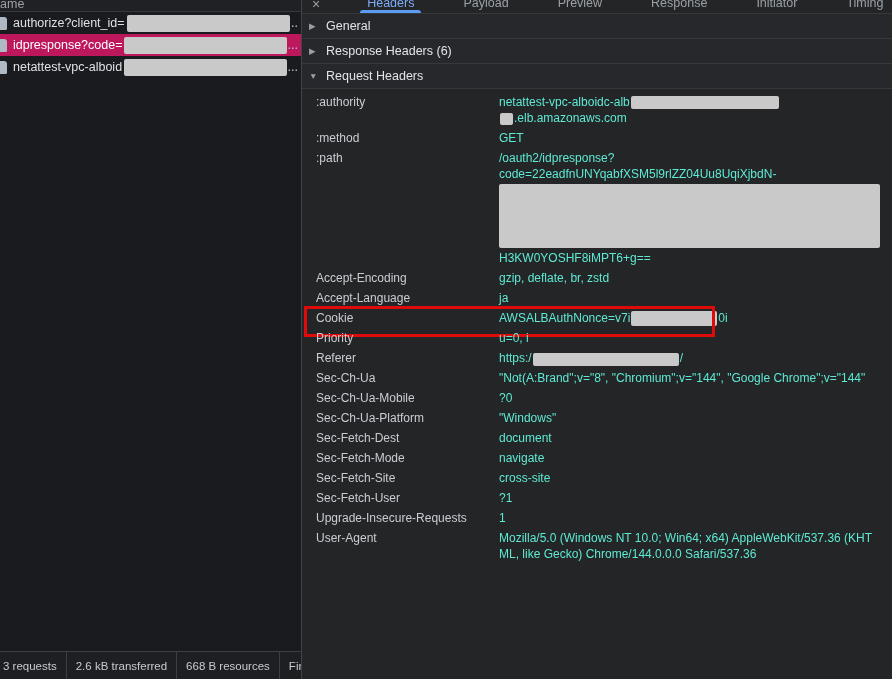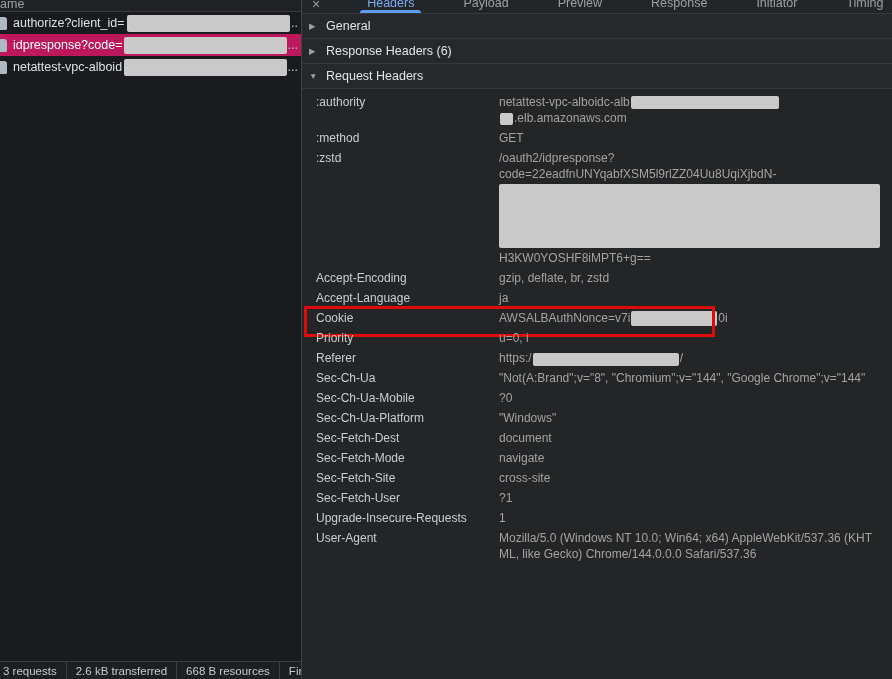--- a/index.html
+++ b/index.html
@@ -34,21 +34,21 @@
     background:#aeb9c4; border-radius:1.5px 3px 1.5px 1.5px;
     margin:0 6px 0 -3px;
   }
   .req-label { flex:none; }
   .redact { display:inline-block; background:#c9c9c9; border-radius:2px; }
   .req-row .redact { flex:1; height:17px; margin-left:2px; min-width:20px; }
   .trail { flex:none; margin-left:1px; color:#c3c6cb; }
   .req-row.selected .trail { color:#a8c7fa; }
 
   .status-bar {
-    height:18px; flex:none; border-top:1px solid #3c3e42; background:#1e1f22;
+    height:28px; flex:none; border-top:1px solid #3c3e42; background:#1e1f22;
     display:flex; align-items:stretch; font-size:11.5px; color:#c7cacf;
     overflow:hidden; white-space:nowrap;
   }
   .status-item {
     padding:0 9px; border-right:1px solid #3c3e42;
     display:flex; align-items:center;
   }
   .status-item:first-child { margin-left:-6px; }
   .status-item:last-child { border-right:none; }
 
@@ -77,21 +77,21 @@
   .section-row {
     height:25px; display:flex; align-items:center; padding-left:7px;
     border-bottom:1px solid #36383c; background:#27282b;
     font-size:12.5px; color:#e2e4e8; cursor:default;
   }
   .tri { width:11px; flex:none; color:#9aa0a6; font-size:8.5px; margin-right:6px; }
 
   .headers-list { flex:1; overflow:hidden; padding-top:3px; font-size:12px; }
   .hdr-row { display:flex; padding:2px 12px 2px 14px; position:relative; }
   .hdr-name { width:183px; flex:none; color:#c9cdd3; line-height:16px; }
-  .hdr-value { flex:1; color:#a3a3a3; line-height:16px; word-break:break-all; min-width:0; }
+  .hdr-value { flex:1; color:#5eead4; line-height:16px; word-break:break-all; min-width:0; }
   .hdr-value .redact { height:13px; vertical-align:middle; margin:0 1px; }
   .hdr-value .redact.block { margin:2px 0; max-width:100%; }
   .hdr-row.highlighted::before {
     content:""; position:absolute; left:2px; top:-2px; width:405px; height:calc(100% + 5px);
     border:3px solid #df0b0b; pointer-events:none;
   }
 </style>
 </head>
 <body>
 
@@ -173,21 +173,21 @@
     <div class="headers-list">
         <div class="hdr-row">
           <div class="hdr-name">:authority</div>
           <div class="hdr-value">netattest-vpc-alboidc-alb<span class="redact" style="width: 148px; height: 13px;"></span><br><span class="redact" style="width: 13px; height: 12px;"></span>.elb.amazonaws.com</div>
         </div>
         <div class="hdr-row">
           <div class="hdr-name">:method</div>
           <div class="hdr-value">GET</div>
         </div>
         <div class="hdr-row">
-          <div class="hdr-name">:zstd</div>
+          <div class="hdr-name">:path</div>
           <div class="hdr-value">/oauth2/idpresponse?<br>code=22eadfnUNYqabfXSM5l9rlZZ04Uu8UqiXjbdN-<br><span class="redact block" style="width: 388px; height: 64px;"></span><br>H3KW0YOSHF8iMPT6+g==</div>
         </div>
         <div class="hdr-row">
           <div class="hdr-name">Accept-Encoding</div>
           <div class="hdr-value">gzip, deflate, br, zstd</div>
         </div>
         <div class="hdr-row">
           <div class="hdr-name">Accept-Language</div>
           <div class="hdr-value">ja</div>
         </div>

